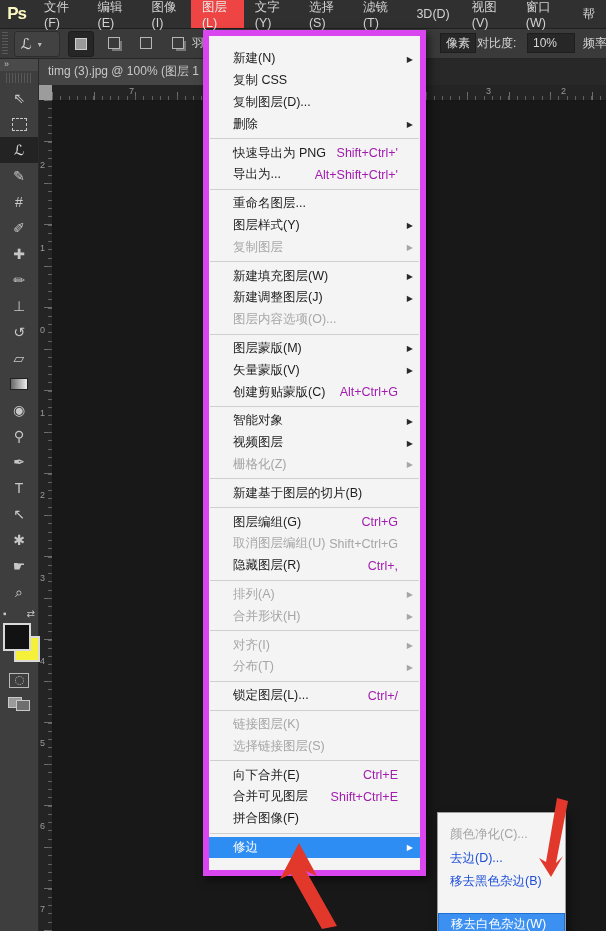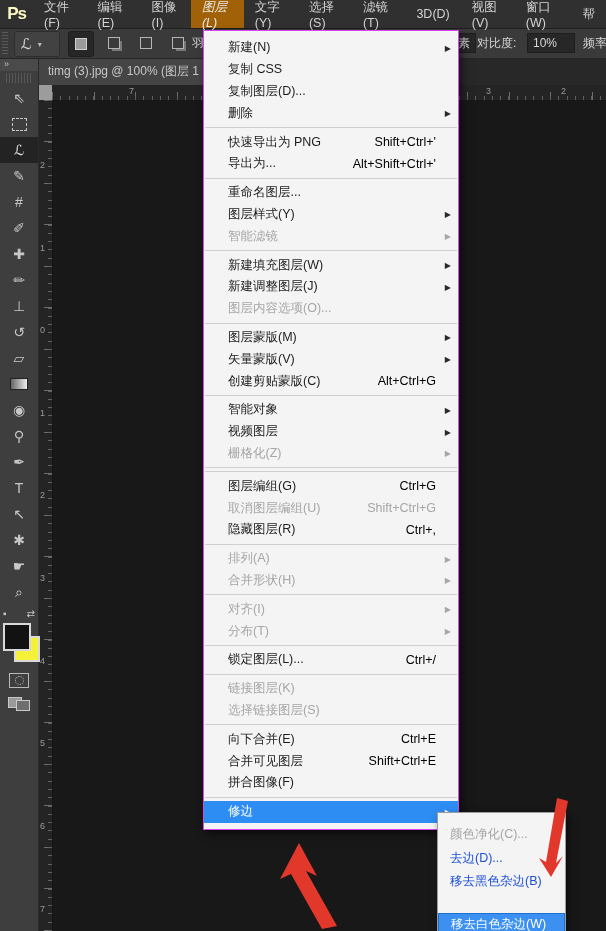--- a/index.html
+++ b/index.html
@@ -5,21 +5,21 @@
   html,body{margin:0;padding:0;background:#111;}
   .screen{position:relative;width:606px;height:931px;overflow:hidden;
     font-family:"Liberation Sans","DejaVu Sans",sans-serif;background:#181818;}
 
   
   .menubar{position:absolute;top:0;left:0;width:606px;height:28px;background:#303030;
     border-bottom:1px solid #1f1f1f;display:flex;align-items:stretch;z-index:30;}
   .ps-logo{width:38px;display:flex;align-items:center;justify-content:center;
     color:#fef9c3;font-weight:bold;font-size:17px;letter-spacing:-1px;}
   .mb-item{display:flex;align-items:center;padding:0 11px;color:#d2d2d2;font-size:12.5px;cursor:default;}
-  .mb-item.active{background:#a16207;color:#e8e8e8;font-style:italic;}
+  .mb-item.active{background:#ef4444;color:#e8e8e8;}
 
   
   .options-bar{position:absolute;top:28px;left:0;width:606px;height:30px;background:#3a3a3a;
     border-bottom:1px solid #262626;z-index:5;}
   .opt-grip{position:absolute;left:2px;top:4px;width:6px;height:22px;
     background:repeating-linear-gradient(0deg,#5a5a5a 0 1px,transparent 1px 3px);}
   .tool-preset{position:absolute;left:14px;top:3px;width:44px;height:24px;display:flex;align-items:center;
     border:1px solid #2d2d2d;border-radius:3px;background:#424242;color:#d8d8d8;}
   .tool-preset .glyph{font-size:15px;margin-left:6px;}
   .tool-preset .caret{font-size:8px;margin-left:6px;color:#bbb;}
@@ -73,25 +73,25 @@
       repeating-linear-gradient(0deg,#606060 0 1px,transparent 1px 8.3px) right top/4px 100% no-repeat,
       repeating-linear-gradient(0deg,#6d6d6d 0 1px,transparent 1px 41.5px) right top/8px 100% no-repeat,
       #242424;
     border-right:1px solid #161616;}
   .ruler-num{position:absolute;color:#9a9a9a;font-size:9px;}
 
   
   .canvas{position:absolute;left:52px;top:100px;width:554px;height:831px;background:#181818;z-index:1;}
 
   
-  .layer-menu{position:absolute;left:203px;top:30px;width:256px;z-index:40;background:#f4f4f4;
-    border:1px solid #d946ef;box-shadow:3px 4px 8px rgba(0,0,0,.55);padding:6px 0;box-sizing:border-box;}
+  .layer-menu{position:absolute;left:203px;top:30px;width:223px;z-index:40;background:#f4f4f4;
+    border:6px solid #d946ef;box-shadow:3px 4px 8px rgba(0,0,0,.55);padding:12px 0;box-sizing:border-box;}
   .menu-item{position:relative;height:21.8px;display:flex;align-items:center;
     padding:0 22px 0 24px;font-size:12.5px;color:#1c1c1c;white-space:nowrap;}
-  .menu-item .mi-shortcut{margin-left:auto;color:#000000;}
+  .menu-item .mi-shortcut{margin-left:auto;color:#a21caf;}
   .menu-item .mi-arrow{position:absolute;right:7px;top:50%;transform:translateY(-50%);font-size:8px;color:#2a2a2a;}
   .menu-item.disabled,.menu-item.disabled .mi-shortcut,.menu-item.disabled .mi-arrow{color:#a6a6a6;}
   .menu-item.highlighted{background:#2e8df2;color:#fff;}
   .menu-item.highlighted .mi-arrow{color:#fff;}
   .menu-sep{height:1px;background:#cfcfcf;margin:3px 1px;}
 
   
   .matting-submenu{position:absolute;left:437px;top:812px;width:129px;z-index:45;background:#f4f4f4;
     border:1px solid #9c9c9c;box-shadow:3px 4px 8px rgba(0,0,0,.55);padding:10px 0;box-sizing:border-box;}
   .sub-item{height:23.5px;display:flex;align-items:center;padding:0 8px 0 12px;
@@ -286,21 +286,21 @@
       </div>
       <div class="menu-sep"></div>
       <div class="menu-item">
         <span class="mi-label">重命名图层...</span>
       </div>
       <div class="menu-item">
         <span class="mi-label">图层样式(Y)</span>
         <span class="mi-arrow">▶</span>
       </div>
       <div class="menu-item disabled">
-        <span class="mi-label">智能滤镜</span>
+        <span class="mi-label">复制图层</span>
         <span class="mi-arrow">▶</span>
       </div>
       <div class="menu-sep"></div>
       <div class="menu-item">
         <span class="mi-label">新建填充图层(W)</span>
         <span class="mi-arrow">▶</span>
       </div>
       <div class="menu-item">
         <span class="mi-label">新建调整图层(J)</span>
         <span class="mi-arrow">▶</span>
@@ -328,20 +328,23 @@
       </div>
       <div class="menu-item">
         <span class="mi-label">视频图层</span>
         <span class="mi-arrow">▶</span>
       </div>
       <div class="menu-item disabled">
         <span class="mi-label">栅格化(Z)</span>
         <span class="mi-arrow">▶</span>
       </div>
       <div class="menu-sep"></div>
+      <div class="menu-item">
+        <span class="mi-label">新建基于图层的切片(B)</span>
+      </div>
       <div class="menu-sep"></div>
       <div class="menu-item">
         <span class="mi-label">图层编组(G)</span>
         <span class="mi-shortcut">Ctrl+G</span>
       </div>
       <div class="menu-item disabled">
         <span class="mi-label">取消图层编组(U)</span>
         <span class="mi-shortcut">Shift+Ctrl+G</span>
       </div>
       <div class="menu-item">

